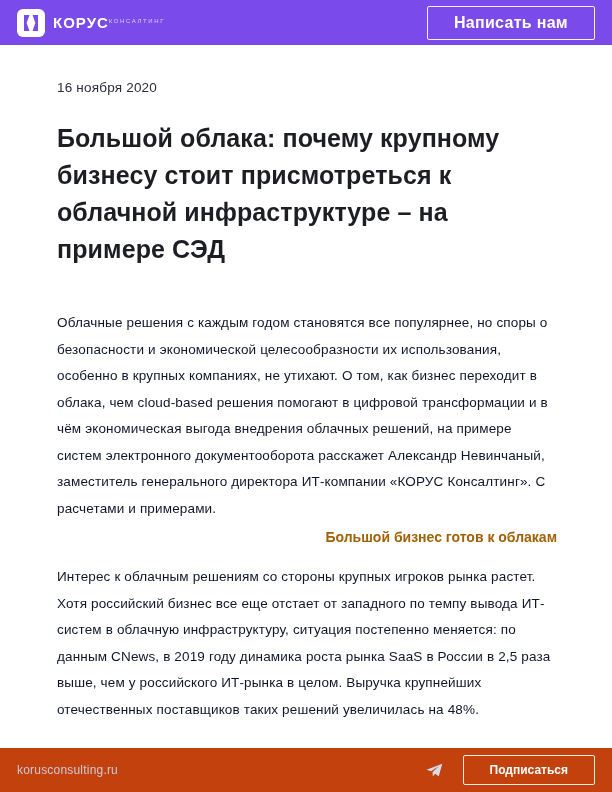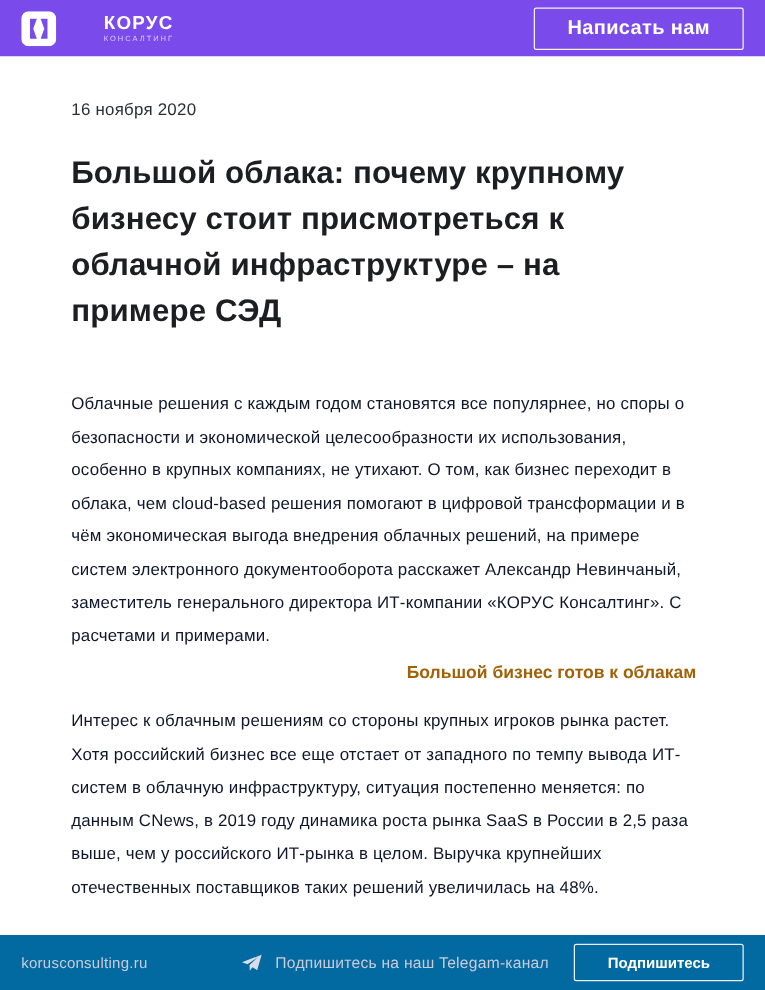--- a/index.html
+++ b/index.html
@@ -17,21 +17,21 @@
   .header {
     height: 45px;
     background: #7a4bea;
     display: flex;
     align-items: center;
     padding: 0 17px;
     flex-shrink: 0;
   }
   .brand { display: flex; align-items: center; gap: 8px; }
   .brand-mark { width: 28px; height: 28px; display: block; }
-  .brand-text { display: flex; flex-direction: column; line-height: 1; margin-left: 30px; }
+  .brand-text { display: flex; flex-direction: row; line-height: 1; }
   .brand-name {
     color: #ffffff; font-weight: bold; font-size: 15px;
     letter-spacing: 1px;
   }
   .brand-sub {
     color: #d9d0f7; font-size: 6px; letter-spacing: 1.6px; margin-top: 3px;
   }
   .header-cta {
     margin-left: auto;
     border: 1.5px solid rgba(255,255,255,0.92);
@@ -72,21 +72,21 @@
     font-weight: bold;
     color: #a16207;
     text-align: right;
   }
   .para-2 { margin-top: 19px; }
 
   
   .footer {
     margin-top: auto;
     height: 44px;
-    background: #0369a1;
+    background: #c2410c;
     display: flex;
     align-items: center;
     padding: 0 17px;
     flex-shrink: 0;
   }
   .footer-site {
     color: #c9cbd9;
     font-size: 12px;
     text-decoration: none;
     letter-spacing: .2px;
@@ -152,16 +152,15 @@
 выше, чем у российского ИТ-рынка в целом. Выручка крупнейших
 отечественных поставщиков таких решений увеличилась на 48%.</p>
 </main>
 
 <footer class="footer">
   <a class="footer-site" href="#">korusconsulting.ru</a>
   <div class="footer-telegram">
     <svg class="tg-icon" viewBox="0 0 24 20">
       <path d="M23 0.5 L0.8 9 L7 11.2 L18.5 3.5 L9.3 12.2 L9.6 18.5 L12.8 14.6 L18 18 Z" fill="#dadce8"></path>
     </svg>
-    <span class="footer-telegram-label">Подпишитесь на наш Telegam-канал</span>
   </div>
-  <button class="footer-subscribe">Подпишитесь</button>
+  <button class="footer-subscribe">Подписаться</button>
 </footer>
 
 </body></html>

